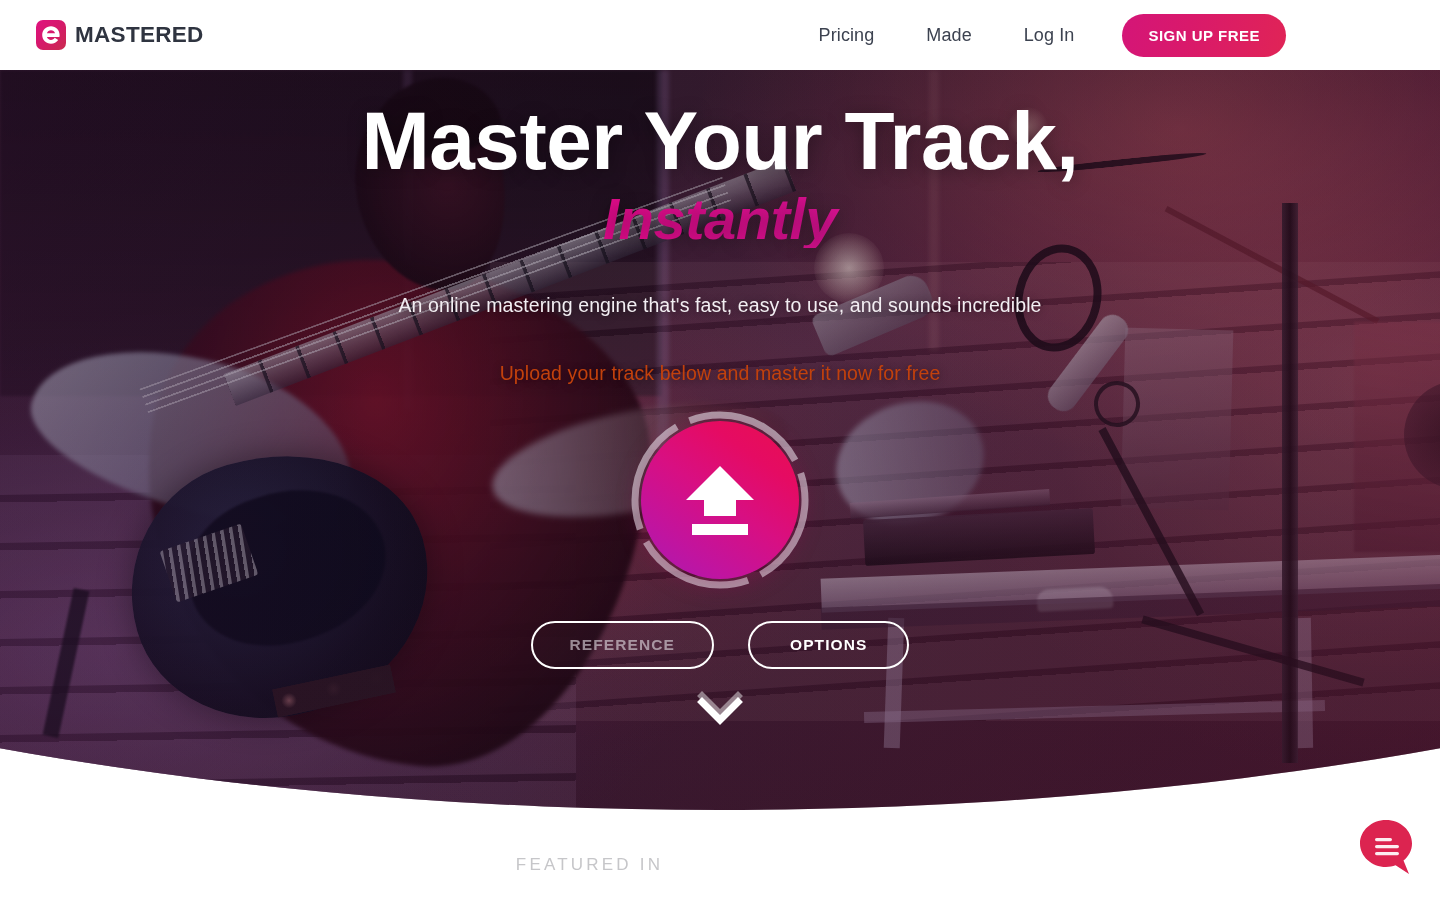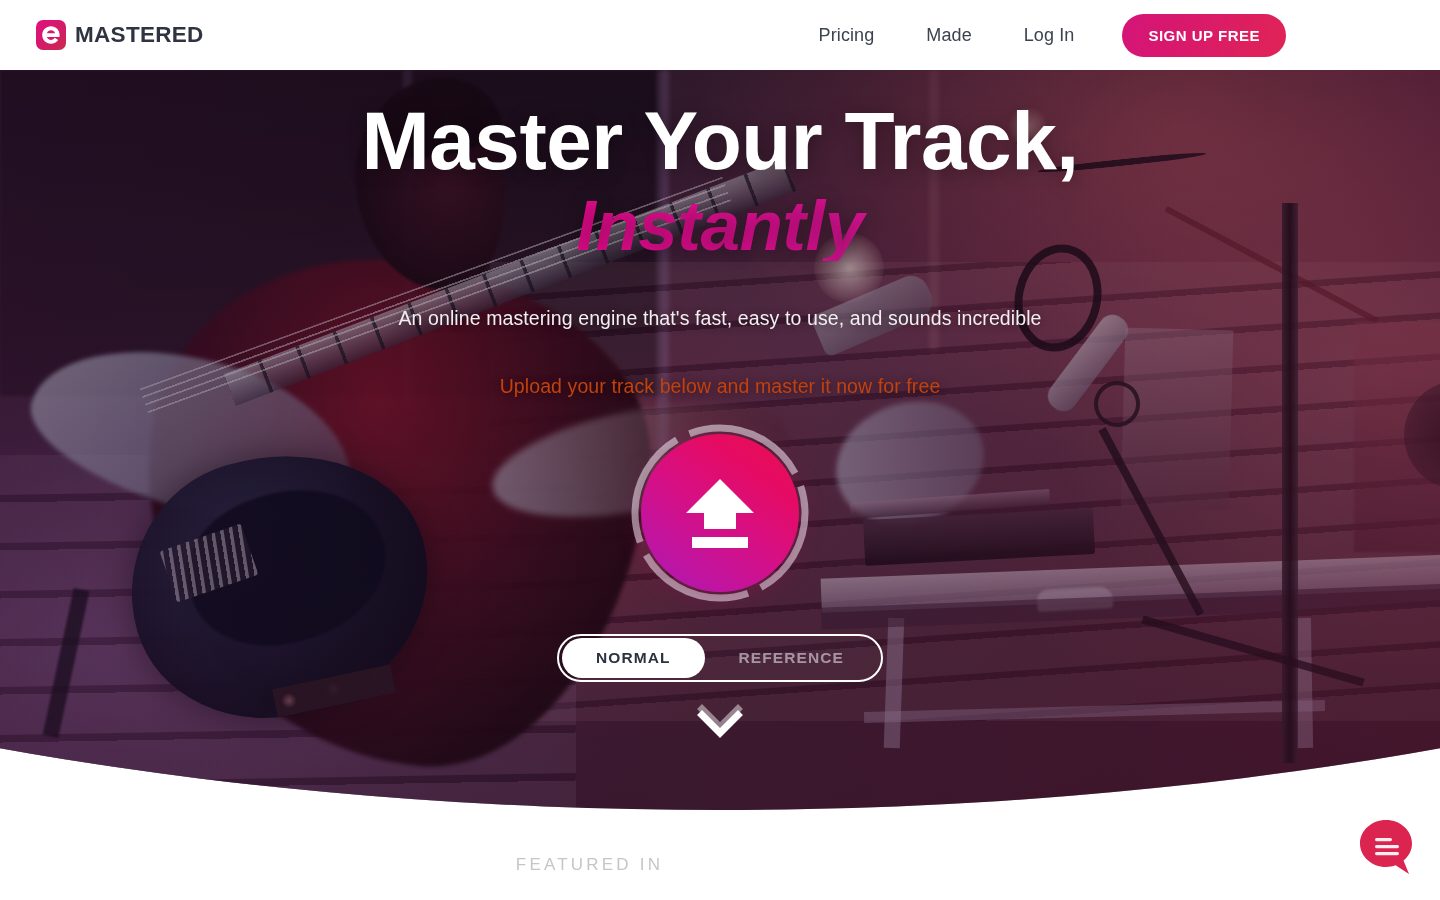--- a/index.html
+++ b/index.html
@@ -428,21 +428,21 @@
     font-weight: 700;
     line-height: 1.0;
     letter-spacing: -0.5px;
     text-shadow: 0 2px 18px rgba(0,0,0,0.35);
   }
   .headline-2 {
     display: block;
     margin-top: 8px;
     font-style: italic;
     font-weight: 700;
-    font-size: 71px;
+    font-size: 58px;
     line-height: 1.0;
     background: linear-gradient(92deg, #f0097f 0%, #e80a8c 38%, #d4189a 72%, #bd1fa3 100%);
     -webkit-background-clip: text;
     background-clip: text;
     color: transparent;
     -webkit-text-fill-color: transparent;
   }
 
   .sub1 {
     margin-top: 46px;
@@ -674,23 +674,23 @@
       <button class="upload-btn">
         <svg class="upload-icon" viewBox="0 0 72 74" aria-hidden="true">
           <polygon points="36,3 70,37 52,37 52,53 20,53 20,37 2,37" fill="#ffffff"></polygon>
           <rect x="8" y="61" width="56" height="11" fill="#ffffff"></rect>
         </svg>
       </button>
     </div>
 
     <div class="controls">
       <div class="toggle">
-        <button class="toggle-opt active">NORMAL</button>
         <button class="toggle-opt">REFERENCE</button>
       </div>
+      <button class="options-btn">OPTIONS</button>
     </div>
 
     <div class="scroll-cue">
       <svg width="48" height="34" viewBox="0 0 48 34" aria-hidden="true">
         <path d="M6 5 L24 23 L42 5" fill="none" stroke="rgba(255,255,255,0.45)" stroke-width="7" stroke-linecap="square"></path>
         <path d="M6 11 L24 29 L42 11" fill="none" stroke="#ffffff" stroke-width="7" stroke-linecap="square"></path>
       </svg>
     </div>
 
   </div>

